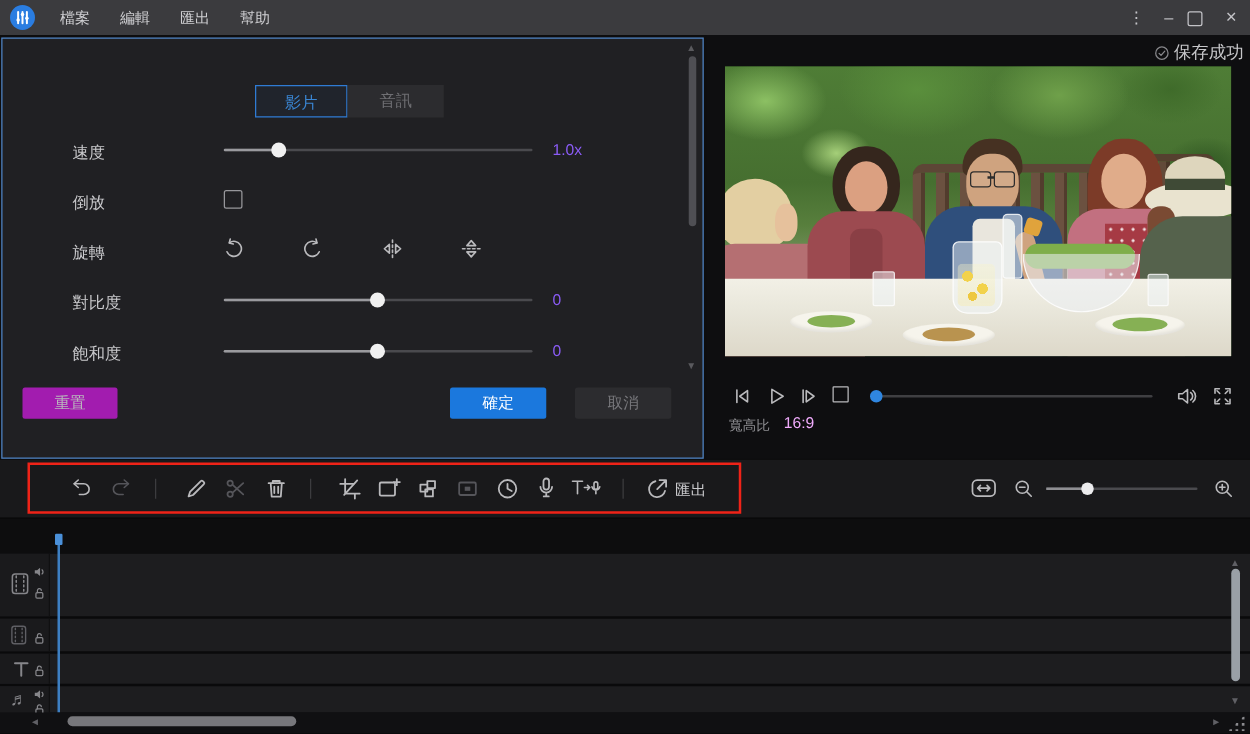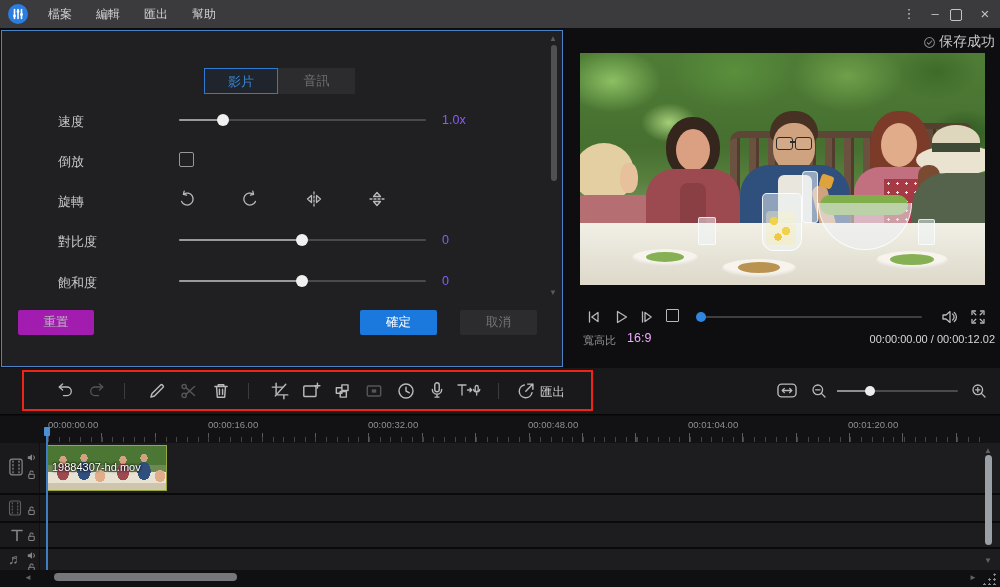--- a/index.html
+++ b/index.html
@@ -248,21 +248,20 @@
     </div>
     <div class="abs" style="left:404px;top:280px;">
       <svg width="18" height="18" viewBox="0 0 18 18" class="ic">
           <path d="M3 6.5 V3 h3.5 M11.5 3 H15 v3.5 M15 11.5 V15 h-3.5 M6.5 15 H3 v-3.5"></path>
           <path d="M6.8 6.8 L4.6 4.6 M11.2 6.8 l2.2 -2.2 M11.2 11.2 l2.2 2.2 M6.8 11.2 l-2.2 2.2"></path>
         </svg>
     </div>
 
     <div class="abs" style="left:18px;top:305px;font-size:11px;color:#8f8f93;">寬高比</div>
     <div class="abs" style="left:62px;top:303px;font-size:12.5px;color:#f0abfc;">16:9</div>
-    <div class="abs" style="left:135px;top:305px;width:295px;text-align:right;font-size:11px;color:#d8d8da;">00:00:00.00 / 00:00:12.02</div>
   </div>
 
   <div id="toolbar" class="abs">
     <div class="abs" style="left:55px;top:13px;">
       <svg width="20" height="18" viewBox="0 0 20 18" class="ic">
           <path d="M4.5 6 H12 a4.3 4.3 0 0 1 0 8.6 H8.5"></path>
           <path d="M7.6 3 L4.2 6 l3.4 3"></path>
         </svg>
     </div>
     <div class="abs" style="left:87px;top:13px;">
@@ -361,30 +360,20 @@
       <div class="abs" style="left:28px;top:-4px;width:10px;height:10px;border-radius:50%;background:#ececee;"></div>
     </div>
     <div class="abs" style="left:970px;top:14px;">
       <svg width="18" height="18" viewBox="0 0 18 18" class="ic">
           <circle cx="7.8" cy="7.8" r="4.8"></circle>
           <path d="M11.4 11.4 L15 15 M5.6 7.8 h4.4 M7.8 5.6 v4.4"></path>
         </svg>
     </div>
   </div>
 
-  <div id="ruler" class="abs">
-    <div class="ruler-label" style="left:48px;">00:00:00.00</div>
-    <div class="ruler-label" style="left:208px;">00:00:16.00</div>
-    <div class="ruler-label" style="left:368px;">00:00:32.00</div>
-    <div class="ruler-label" style="left:528px;">00:00:48.00</div>
-    <div class="ruler-label" style="left:688px;">00:01:04.00</div>
-    <div class="ruler-label" style="left:848px;">00:01:20.00</div>
-    <div class="abs" style="left:48px;top:17px;right:10px;height:9px;background:repeating-linear-gradient(90deg,#5b5b5f 0 1px,rgba(0,0,0,0) 1px 53.4px);"></div>
-    <div class="abs" style="left:48px;top:21px;right:10px;height:5px;background:repeating-linear-gradient(90deg,#454549 0 1px,rgba(0,0,0,0) 1px 10.7px);"></div>
-  </div>
 
   <div id="tracks" class="abs">
 
     <div class="track-row" style="top:0;height:50px;"></div>
     <div class="track-row" style="top:52px;height:26px;"></div>
     <div class="track-row" style="top:80px;height:24px;"></div>
     <div class="track-row" style="top:106px;height:21px;"></div>
 
     <div class="track-head" style="top:0;height:50px;">
       <svg class="abs ic sm" style="left:7px;top:14px;" width="18" height="20" viewBox="0 0 16 18">
@@ -426,23 +415,20 @@
       <svg class="abs ic sm" style="left:26px;top:1px;" width="11" height="11" viewBox="0 0 12 12">
           <path d="M2 4.5 h2 L6.6 2.5 v7 L4 7.5 H2 z" fill="#86868a" stroke="none"></path>
           <path d="M8.3 4.2 a2.3 2.3 0 0 1 0 3.6"></path>
         </svg>
       <svg class="abs ic sm" style="left:26px;top:13px;" width="11" height="11" viewBox="0 0 12 12">
           <rect x="3" y="5.6" width="6" height="4.8" rx="1"></rect>
           <path d="M4.3 5.6 V4 a1.7 1.7 0 0 1 3.4 -0.4"></path>
         </svg>
     </div>
 
-    <div id="clip">
-      <span id="clip-name">19884307-hd.mov</span>
-    </div>
 
     <div class="abs scroll-arrow" style="left:984px;top:3px;">▲</div>
     <div class="abs" style="left:985px;top:12px;width:7px;height:90px;background:#9aa0a6;border-radius:4px;"></div>
     <div class="abs scroll-arrow" style="left:984px;top:113px;">▼</div>
   </div>
 
   <div class="abs" style="left:44px;top:427px;width:6px;height:9px;background:#4a90d9;border-radius:1px;"></div>
   <div class="abs" style="left:46px;top:436px;width:2px;height:134px;background:#3d7fc2;"></div>
 
   <div class="abs" style="left:0;top:570px;width:1000px;height:17px;background:#101012;">

